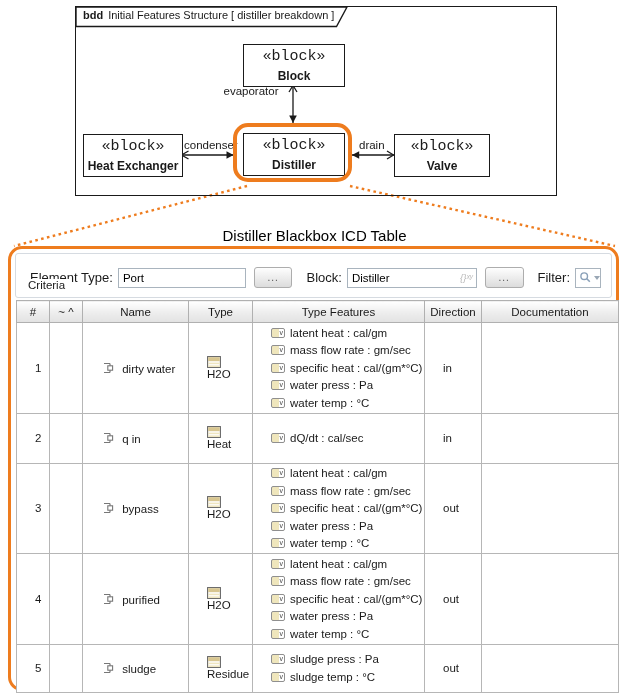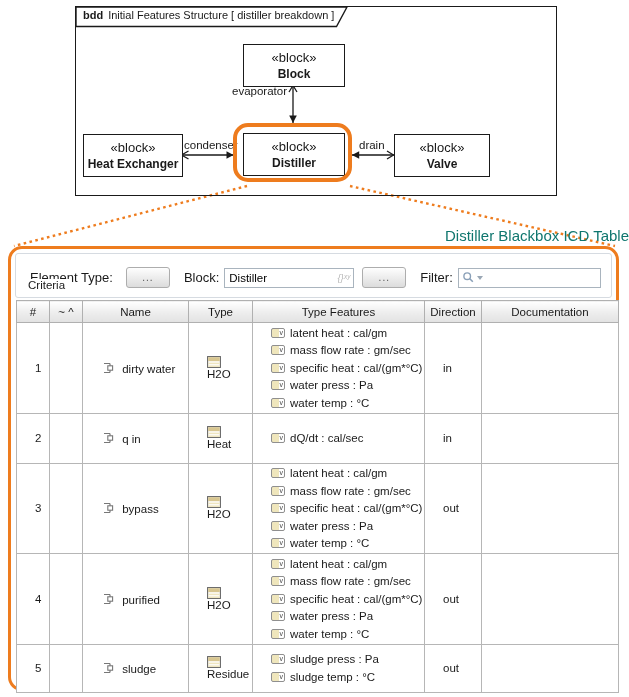--- a/index.html
+++ b/index.html
@@ -9,30 +9,30 @@
 
   
   .frame{position:absolute;left:75px;top:6px;width:480px;height:188px;
          border:1.5px solid #1a1a1a;background:transparent;z-index:2;}
   .tabshape{position:absolute;left:75px;top:6px;z-index:3;}
   .tabtext{position:absolute;left:83px;top:9px;z-index:4;font-size:11px;white-space:nowrap;}
   .tabtext b{margin-right:5px;}
   .block{position:absolute;border:1.4px solid #1a1a1a;background:#fff;z-index:4;
          display:flex;flex-direction:column;align-items:center;justify-content:center;
          text-align:center;line-height:1.35;}
-  .stereo{font-size:13px;}
+  .stereo{font-size:15px;font-family:Liberation Mono, monospace;}
   .bname{font-size:12px;font-weight:bold;}
   .clabel{position:absolute;z-index:4;font-size:11.5px;white-space:nowrap;}
   .highlight{position:absolute;left:233px;top:123px;width:119px;height:59px;
              border:4px solid #EE7C1E;border-radius:15px;z-index:5;
              box-sizing:border-box;pointer-events:none;}
 
   
-  .icd-title{position:absolute;top:227px;left:0;width:629px;text-align:right;
-             font-size:15px;color:#0f766e;z-index:2;}
+  .icd-title{position:absolute;top:227px;left:0;width:629px;text-align:center;
+             font-size:15px;color:#000000;z-index:2;}
   .panel{position:absolute;left:8px;top:246px;width:611px;height:445px;background:#fff;
          border:3px solid #EE7C1E;border-radius:14px;box-sizing:border-box;z-index:2;}
 
   
   .crit{position:absolute;left:4px;top:4px;right:4px;height:43px;
         border:1px solid #d6dbe1;border-radius:3px;}
   .crit-label{position:absolute;top:-7px;left:8px;background:#fff;padding:0 4px;
               font-size:11.5px;margin-top:32px;}
   .crit-row{display:flex;align-items:center;padding:13px 6px 0 14px;}
   .flabel{font-size:13px;margin-right:5px;white-space:nowrap;}
@@ -106,34 +106,35 @@
 </div>
 <div class="block" style="left:243px;top:133px;width:100px;height:41px;">
   <div class="stereo">«block»</div>
   <div class="bname">Distiller</div>
 </div>
 <div class="block" style="left:394px;top:134px;width:94px;height:41px;">
   <div class="stereo">«block»</div>
   <div class="bname">Valve</div>
 </div>
 
-<div class="clabel" style="left:215px;top:85px;width:72px;text-align:right;">evaporator</div>
+<div class="clabel" style="left:215px;top:85px;width:72px;text-align:center;">evaporator</div>
 <div class="clabel" style="left:184px;top:139px;">condenser</div>
 <div class="clabel" style="left:359px;top:139px;">drain</div>
 
 <div class="highlight"></div>
 
 <div class="icd-title">Distiller Blackbox ICD Table</div>
 
 <div class="panel">
 
   <div class="crit">
     <span class="crit-label">Criteria</span>
     <div class="crit-row">
       <span class="flabel">Element Type:</span>
+      <input class="tfield" style="width: 128px;" value="Port">
       <button class="browse">...</button>
       <span class="flabel" style="margin-left:6px;">Block:</span>
       <span class="blockfield">
         <input class="tfield" style="width: 130px; padding-right: 26px;" value="Distiller">
         <span class="expr">{}ˣʸ</span>
       </span>
       <button class="browse">...</button>
       <span class="flabel" style="margin-left:6px;">Filter:</span>
       <div class="filterbox" style="margin-right:4px;">
         <svg width="14" height="14" viewBox="0 0 14 14">

